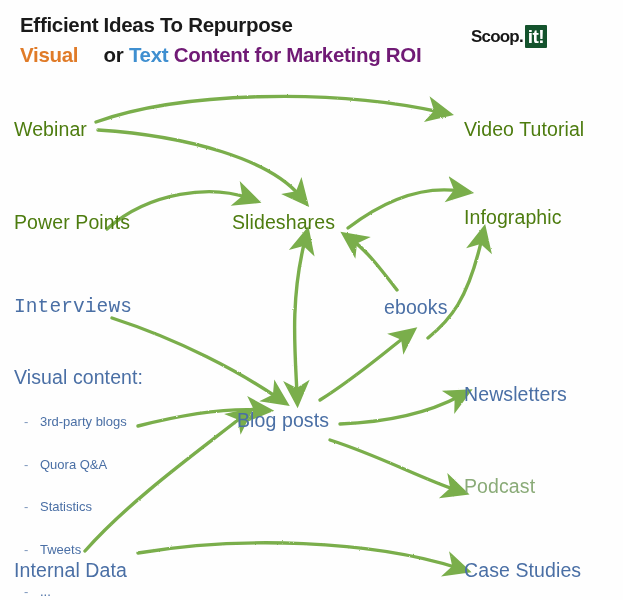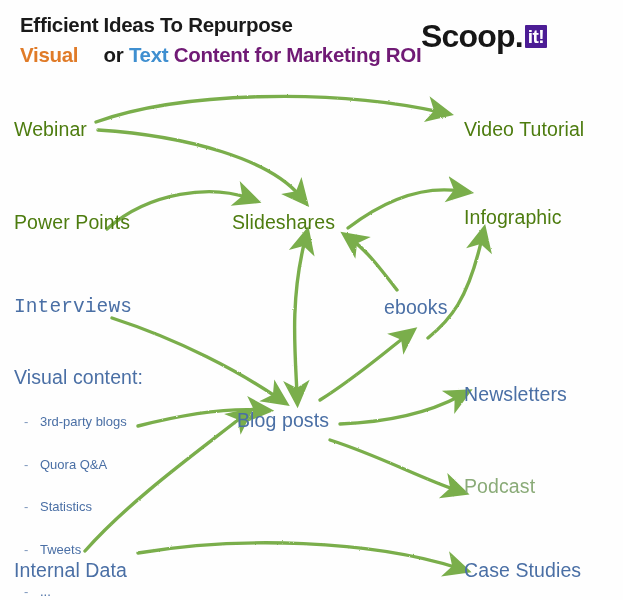--- a/index.html
+++ b/index.html
@@ -46,28 +46,28 @@
     position: absolute;
     right: 16px;
     top: 22px;
     display: flex;
     align-items: center;
     height: 28px;
   }
   #logo-word {
     font-family: "Liberation Sans", sans-serif;
     font-weight: bold;
-    font-size: 32px;
+    font-size: 17px;
     letter-spacing: -0.8px;
     color: #161616;
     line-height: 1;
   }
   #logo-badge {
     display: inline-block;
-    background: #4c1d95;
+    background: #14532d;
     color: #ffffff;
     font-family: "Liberation Sans", sans-serif;
     font-weight: bold;
     font-size: 19px;
     line-height: 23px;
     height: 23px;
     padding: 0 3px 0 3px;
     margin-left: 2px;
     letter-spacing: -0.6px;
     border-radius: 1px;

